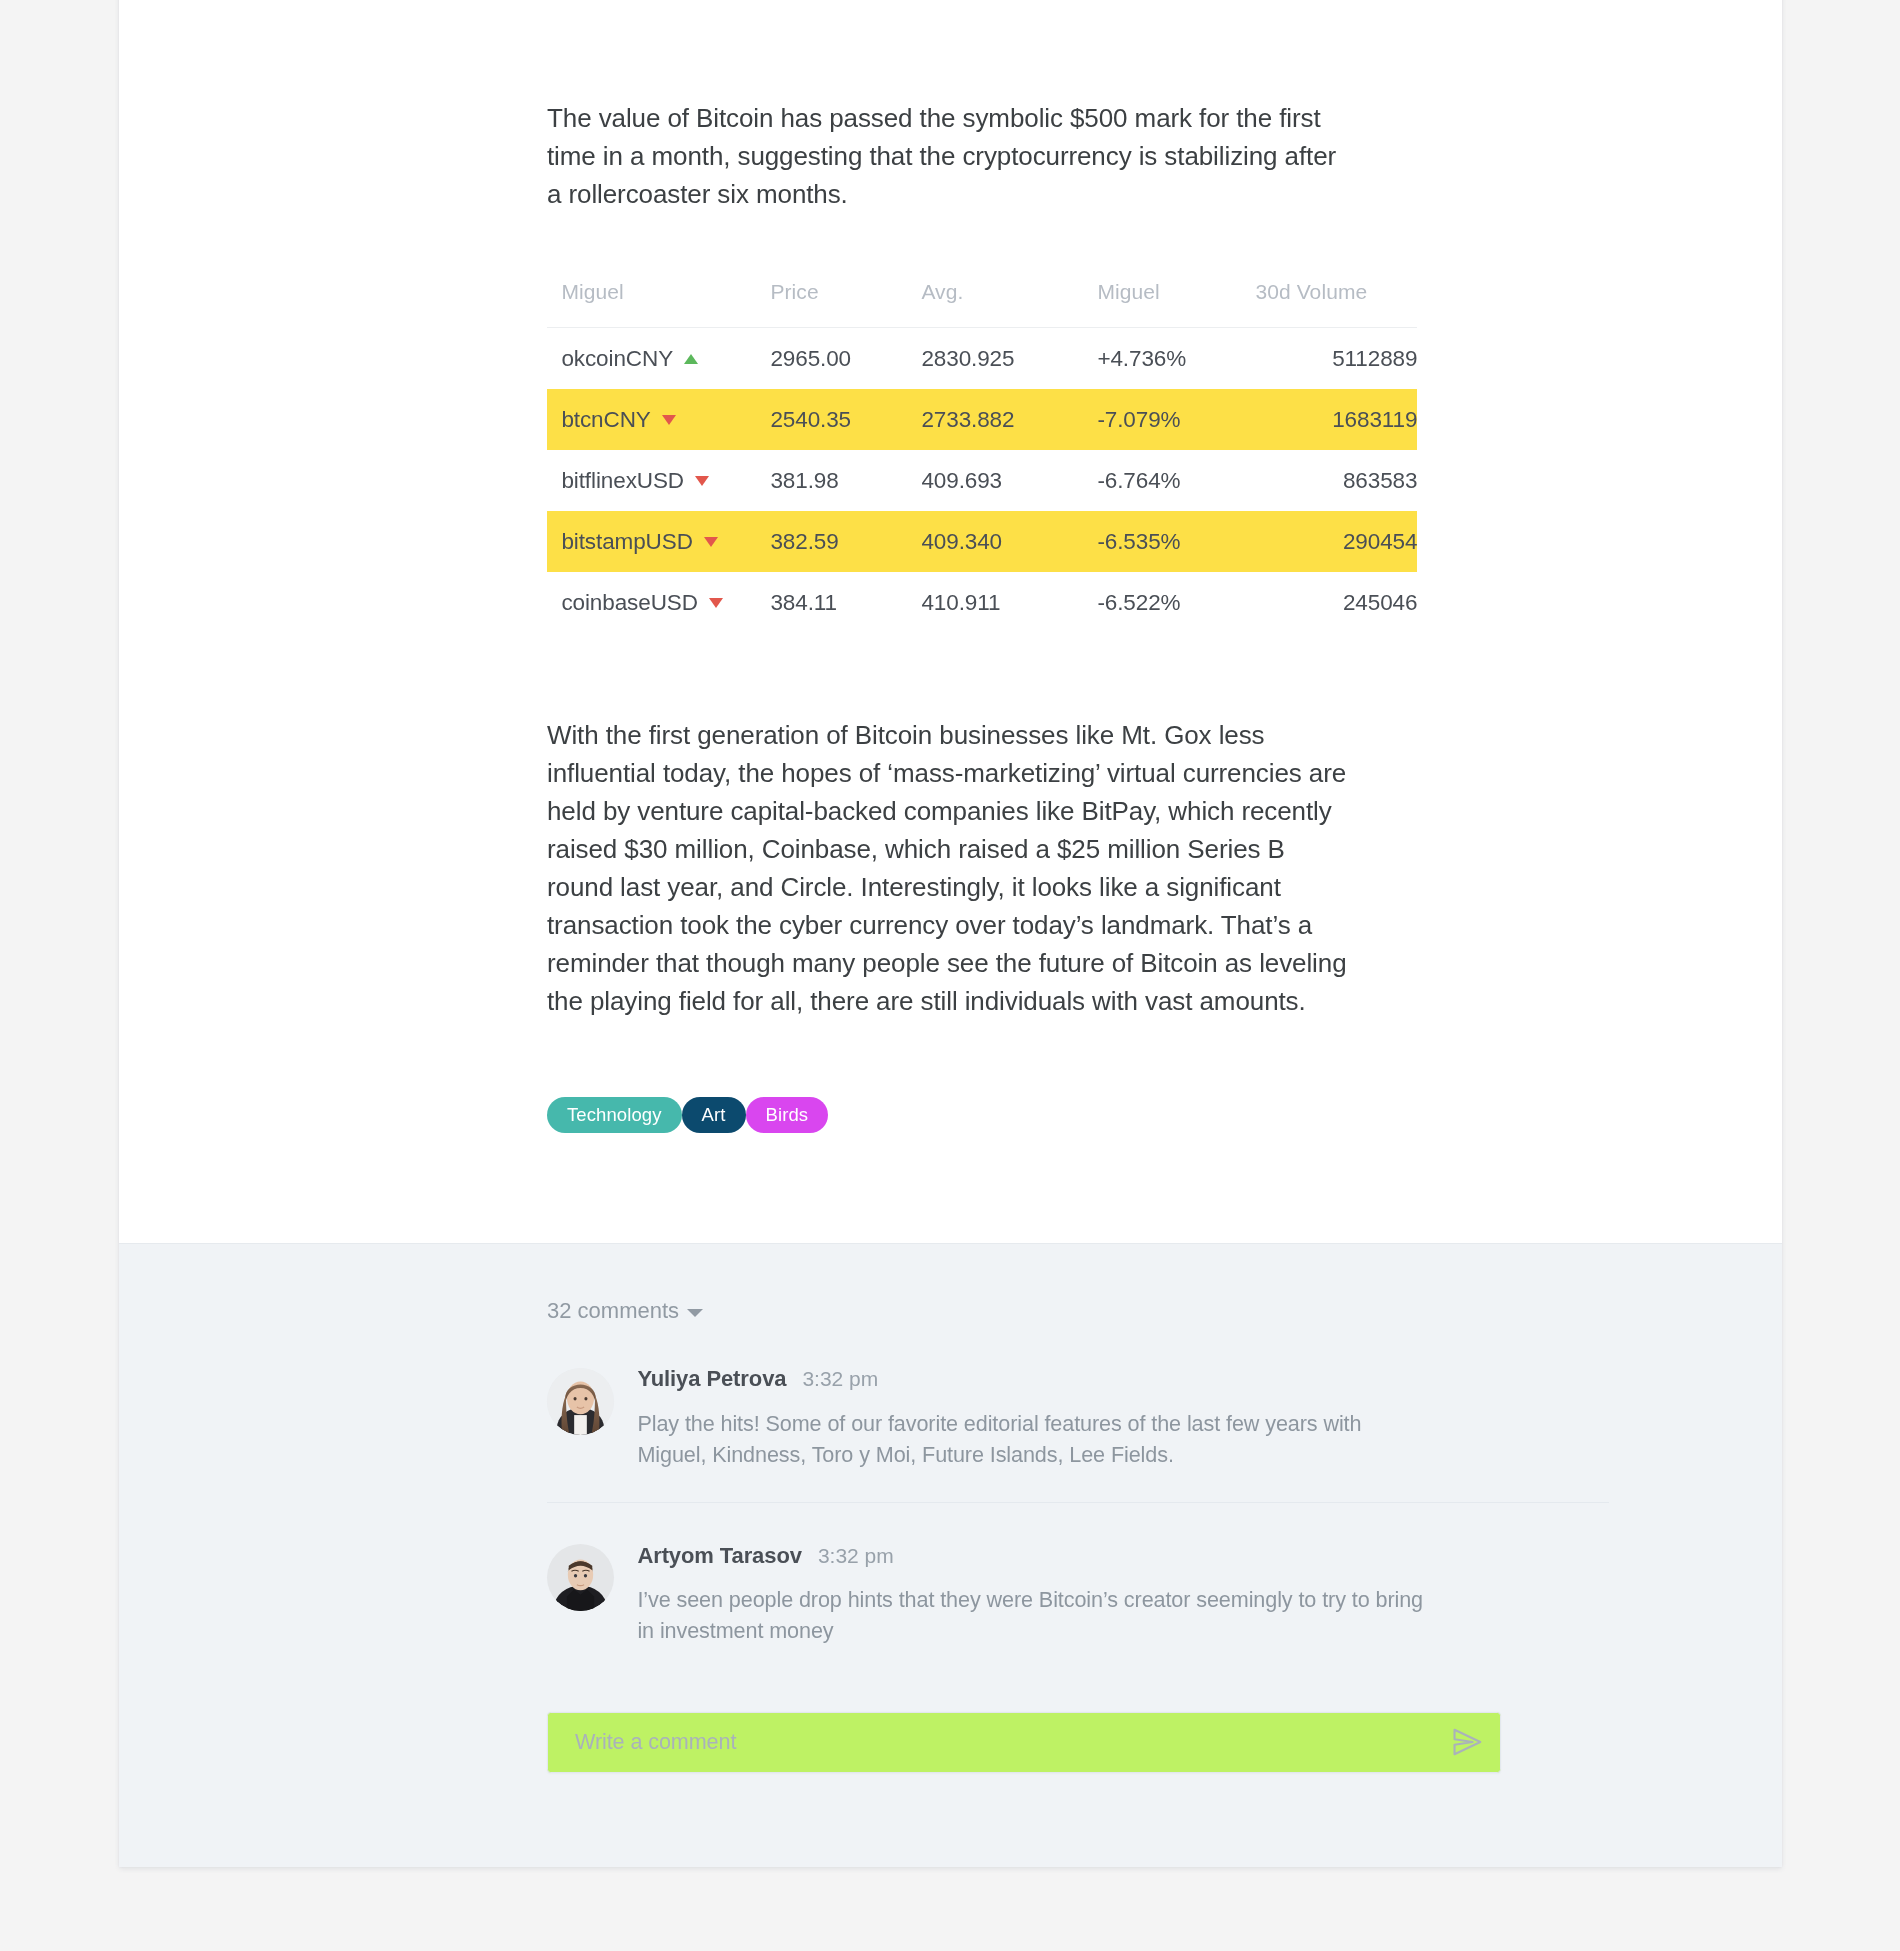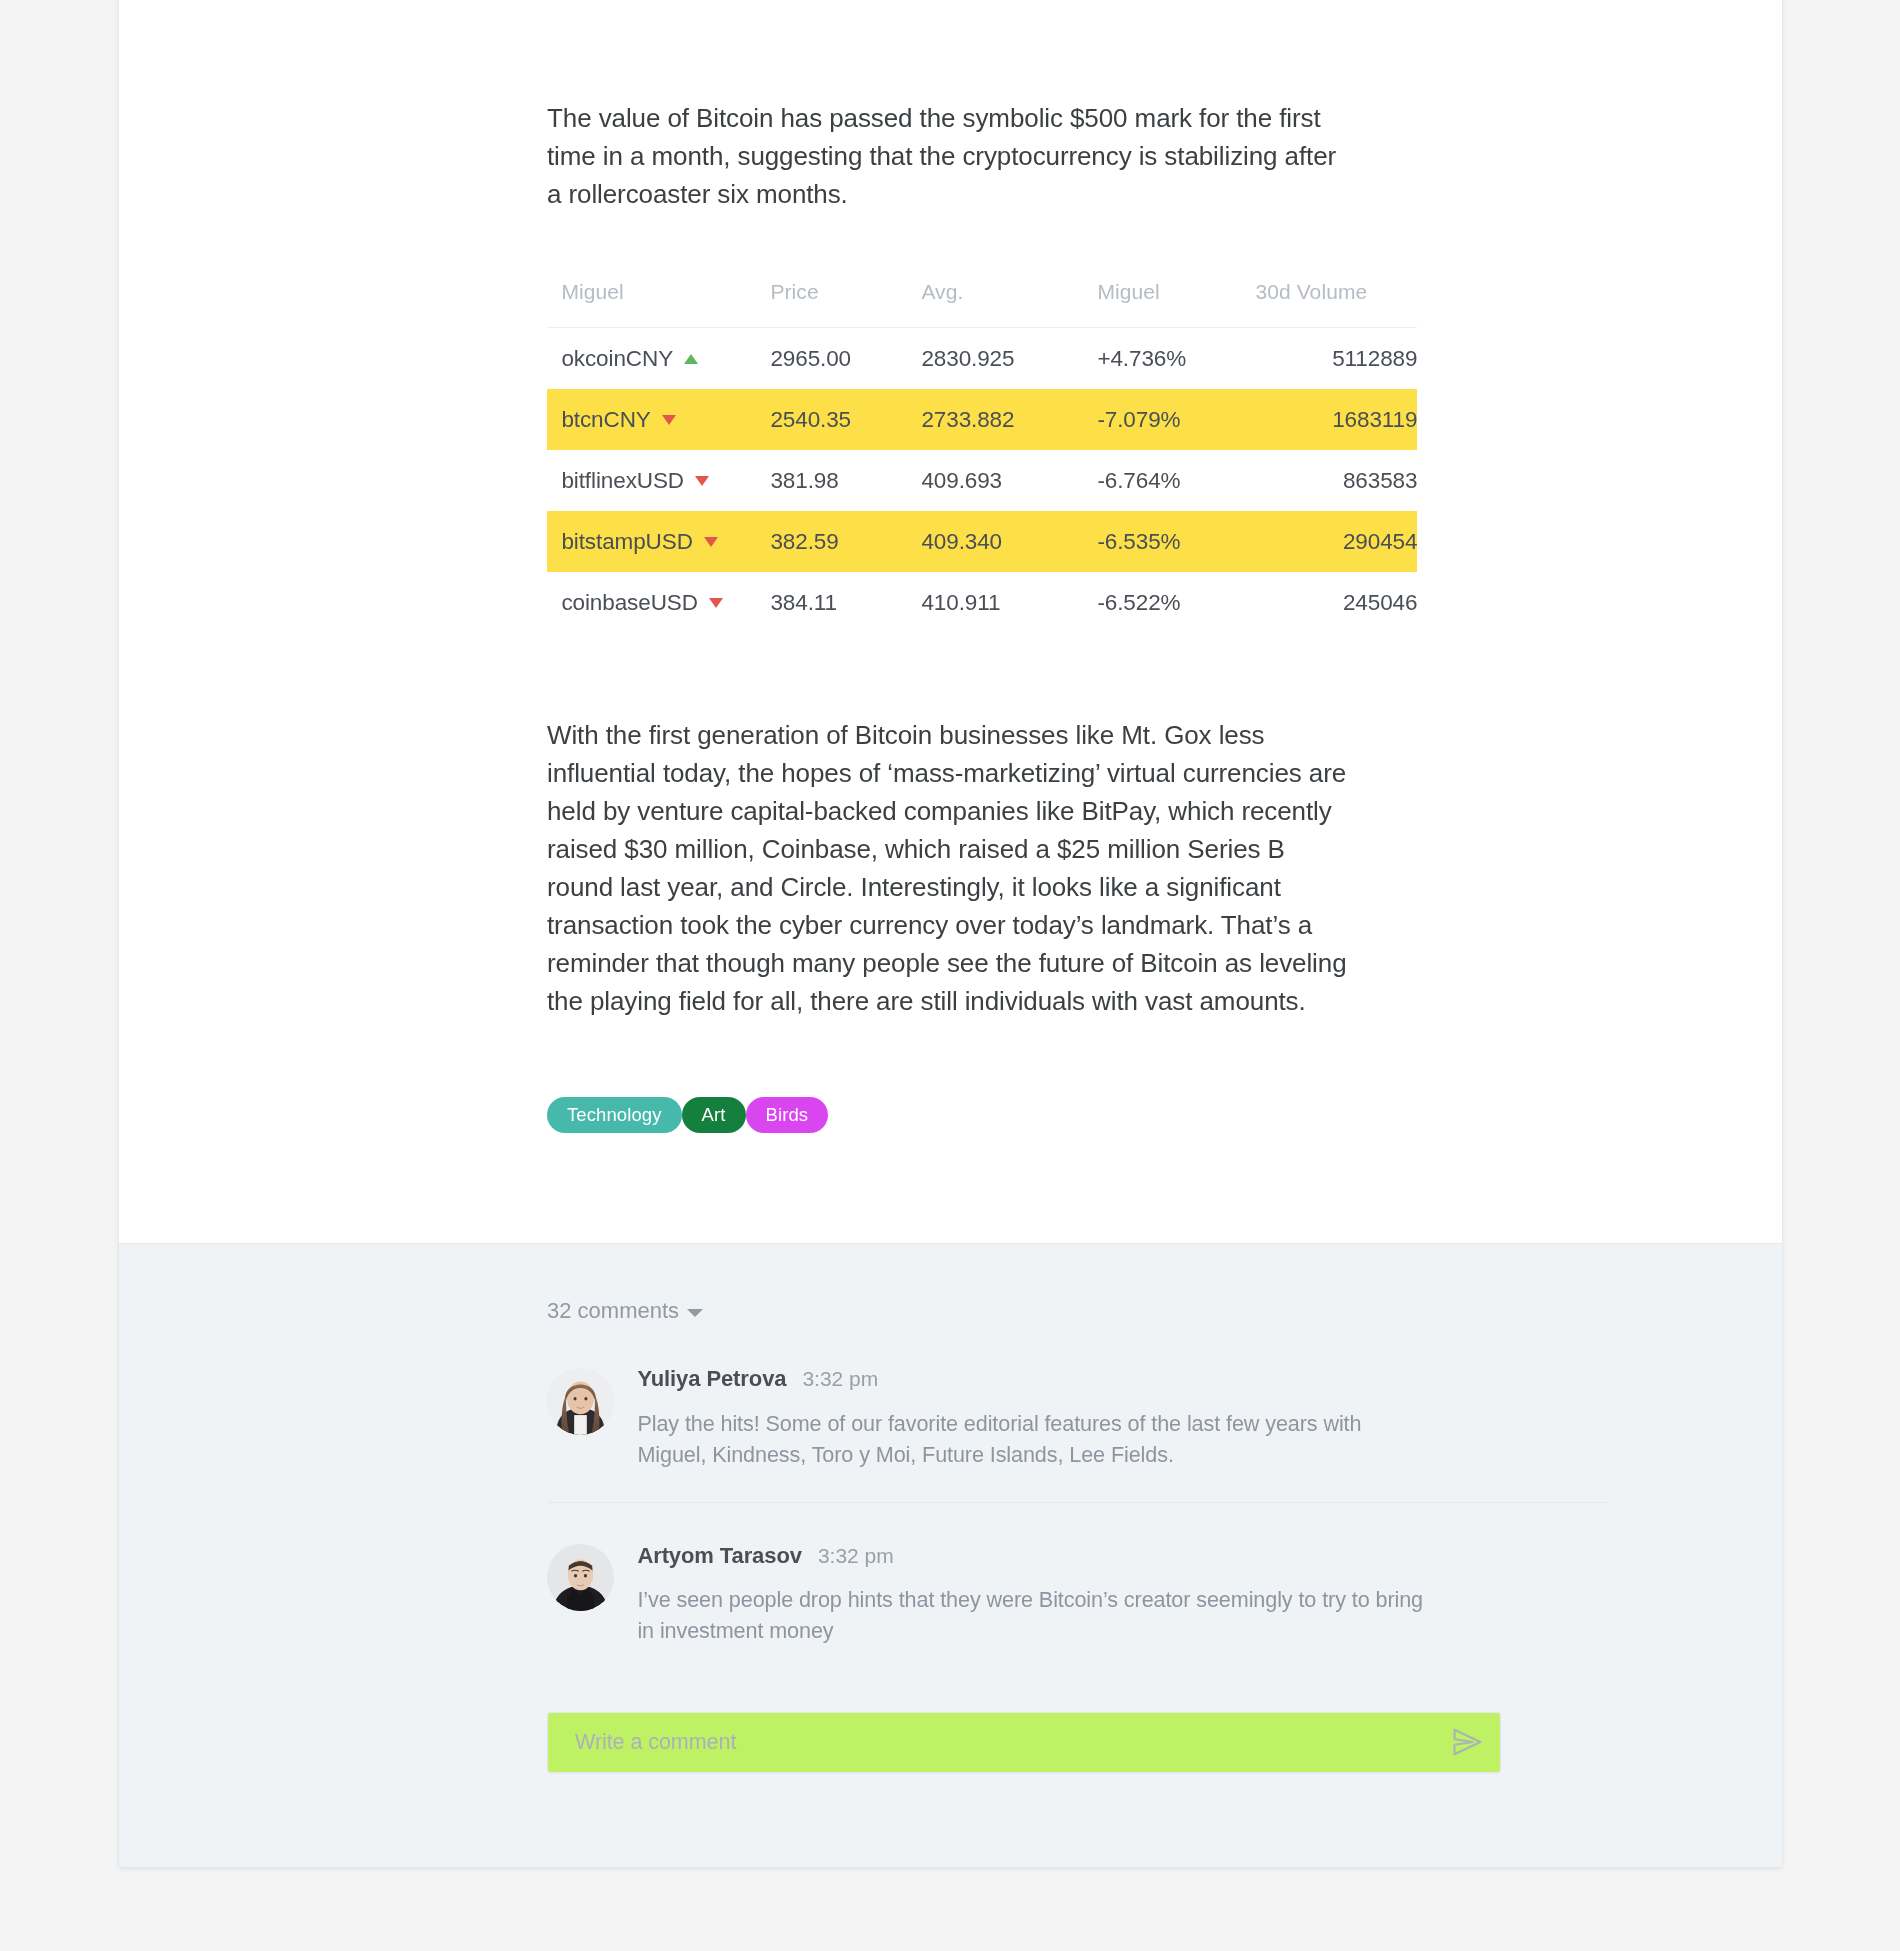--- a/index.html
+++ b/index.html
@@ -327,21 +327,21 @@
           </tbody>
         </table>
       </div>
 
       <div class="body-wrap" style="padding-top:83px;">
         <p class="body-para">With the first generation of Bitcoin businesses like Mt. Gox less influential today, the hopes of ‘mass-marketizing’ virtual currencies are held by venture capital-backed companies like BitPay, which recently raised $30 million, Coinbase, which raised a $25 million Series B round last year, and Circle. Interestingly, it looks like a significant transaction took the cyber currency over today’s landmark. That’s a reminder that though many people see the future of Bitcoin as leveling the playing field for all, there are still individuals with vast amounts.</p>
       </div>
 
       <div class="tags-row">
         <span class="tag" id="tag0" style="background: rgb(70, 184, 172);">Technology</span>
-        <span class="tag" id="tag1" style="background: #15803d; text-align: right;">Art</span>
+        <span class="tag" id="tag1" style="background: #0c4a6e; text-align: right;">Art</span>
         <span class="tag" id="tag2" style="background: #d946ef;">Birds</span>
       </div>
 
       <div class="article-bottom-space"></div>
     </div>
 
     <div class="comments">
 
       <div class="comments-header">
         <span>32 comments</span>

